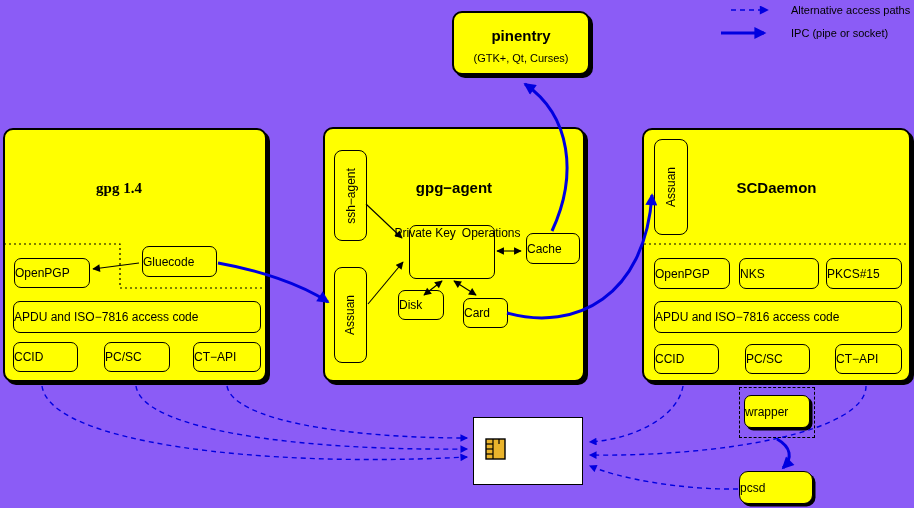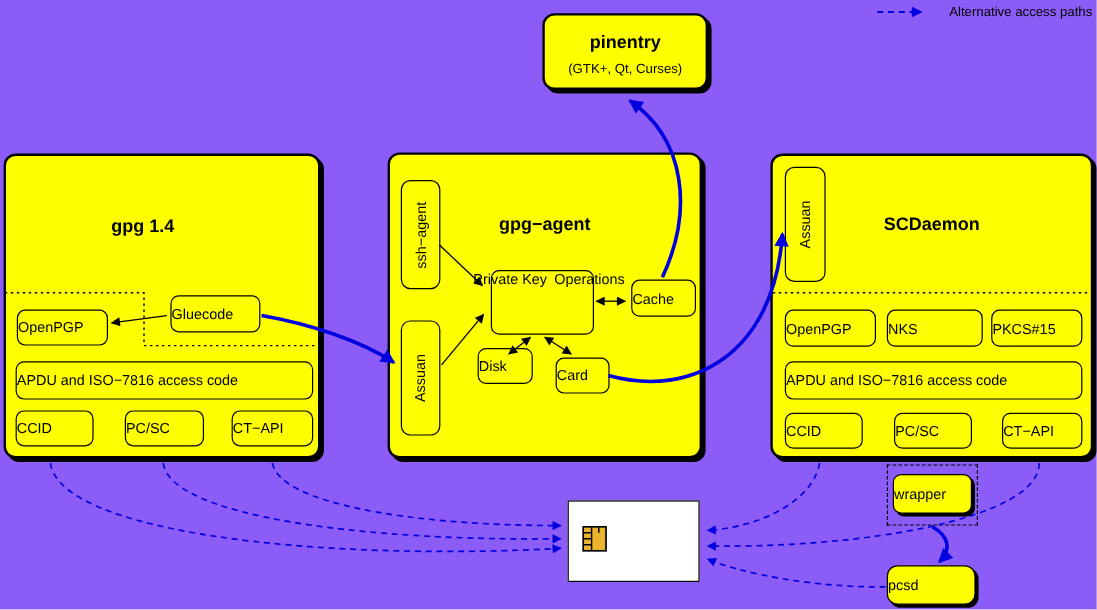--- a/index.html
+++ b/index.html
@@ -36,28 +36,39 @@
     <svg width="70" height="12">
       <defs>
           <marker id="lgA" viewBox="0 0 10 10" refX="8" refY="5" markerWidth="7" markerHeight="6" orient="auto">
             <path d="M0,0L10,5L0,10Z" fill="#0000e0"></path>
           </marker>
         </defs>
       <line x1="26" y1="6" x2="62" y2="6" stroke="#0000e0" stroke-width="1.5" stroke-dasharray="5 4" marker-end="url(#lgA)"></line>
     </svg>
     <span class="legend-label">Alternative access paths</span>
   </div>
+  <div class="legend-row" style="left:705px;top:26px;">
+    <svg width="70" height="12">
+      <defs>
+          <marker id="lgB" viewBox="0 0 10 10" refX="8" refY="5" markerWidth="4.5" markerHeight="4" orient="auto">
+            <path d="M0,0L10,5L0,10Z" fill="#0000e0"></path>
+          </marker>
+        </defs>
+      <line x1="16" y1="6" x2="59" y2="6" stroke="#0000e0" stroke-width="3" marker-end="url(#lgB)"></line>
+    </svg>
+    <span class="legend-label">IPC (pipe or socket)</span>
+  </div>
 
   <div class="panel" style="left:452px;top:11px;width:138px;height:64px;">
     <div class="panel-title" style="top:14px;width:100%;">pinentry</div>
     <div class="subtitle" style="top:39px;">(GTK+, Qt, Curses)</div>
   </div>
 
   <div class="panel" style="left:3px;top:128px;width:264px;height:254px;">
-    <div class="panel-title" style="top:50px;left:0;width:228px;">gpg 1.4</div>
+    <div class="panel-title" style="top:50px;left:0;width:228px;font-family:Liberation Serif, serif;">gpg 1.4</div>
     <div class="node" style="left:9px;top:128px;width:76px;height:30px;">
         <span>OpenPGP</span>
       </div>
     <div class="node" style="left:137px;top:116px;width:75px;height:31px;">
         <span>Gluecode</span>
       </div>
     <div class="node" style="left:8px;top:171px;width:248px;height:32px;">
         <span>APDU and ISO−7816 access code</span>
       </div>
     <div class="node" style="left:8px;top:212px;width:65px;height:30px;">

